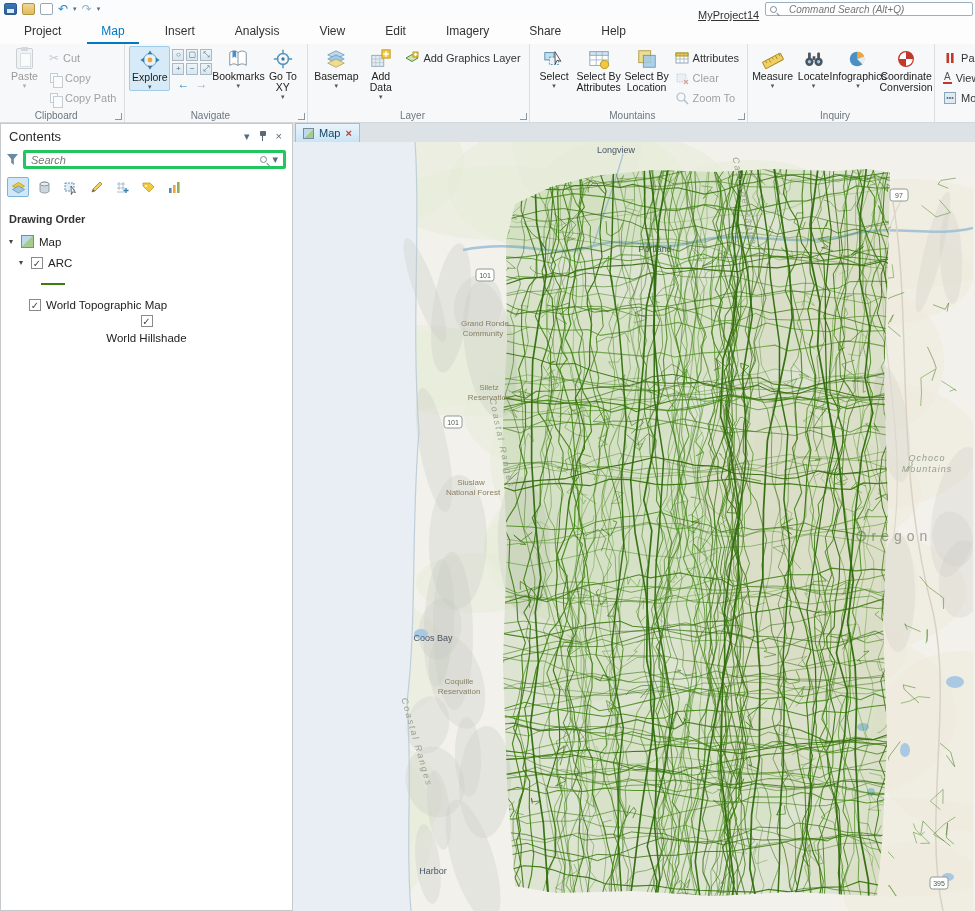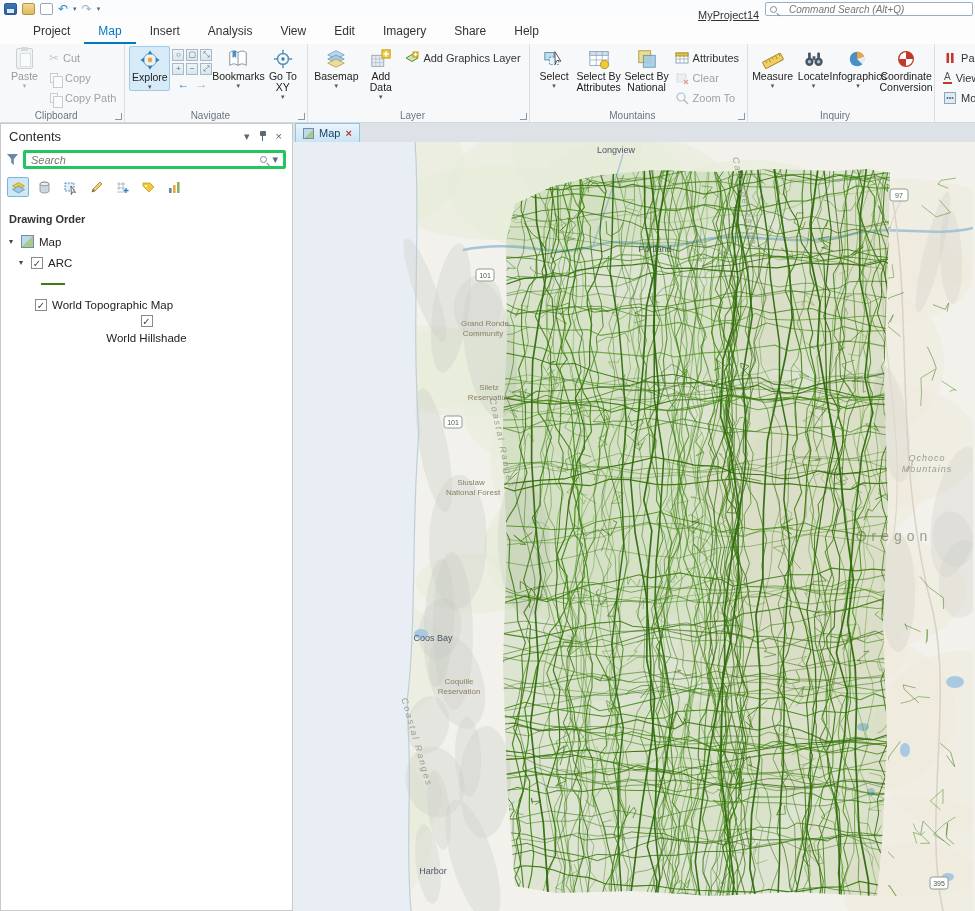--- a/index.html
+++ b/index.html
@@ -17,21 +17,21 @@
   .q-undo { color:#2e86c1; font-size:12px; line-height:12px; }
   .q-redo { color:#9ab2c4; font-size:12px; line-height:12px; }
   .q-caret { color:#5a6a78; font-size:7px; }
   .tb-title { position:absolute; left:698px; top:9px; font-size:11px; color:#333;text-decoration:underline; }
   .cmdsearch { position:absolute; right:2px; top:2px; width:208px; height:14px; border:1px solid #9ab0c0; border-radius:2px; background:#fff; display:flex; align-items:center; padding:0 4px; gap:12px; }
   .cmdsearch input { border:none; outline:none; flex:1; font-style:italic; font-size:10px; color:#7a8a99; font-family:"Liberation Sans",sans-serif; background:transparent; }
   .mag { width:7px; height:7px; border:1.4px solid #7a8a99; border-radius:50%; position:relative; flex:none; }
   .mag::after { content:""; position:absolute; width:4px; height:1.4px; background:#7a8a99; transform:rotate(45deg); left:5px; top:7px; }
 
   
-  .ribtabs { height:26px; background:#fdfdfd; display:flex; align-items:flex-end; padding-left:19px; gap:0; }
+  .ribtabs { height:26px; background:#fdfdfd; display:flex; align-items:flex-end; padding-left:10px; gap:12px; }
   .rtab { padding:5px 14px 6px; font-size:12px; color:#333; cursor:default; }
   .rtab.active { color:#0079c1; border-bottom:2px solid #0079c1; padding-bottom:4px; }
 
   
   .ribbon { height:79px; background:#f7f8f9; border-bottom:1px solid #d5d8da; display:flex; overflow:hidden; }
   .rgroup { position:relative; display:flex; align-items:flex-start; padding:2px 4px 15px; border-right:1px solid #dcdee0; }
   .glabel { position:absolute; bottom:1px; left:0; right:12px; text-align:center; font-size:10px; color:#6b7680; white-space:nowrap; }
   .launcher { position:absolute; bottom:2px; right:2px; width:7px; height:7px; border-right:1.3px solid #8a98a4; border-bottom:1.3px solid #8a98a4; }
   .bigbtn { display:flex; flex-direction:column; align-items:center; width:41px; padding:2px 0 0; font-size:10.5px; line-height:11px; text-align:center; color:#222; border-radius:2px; }
   .bigbtn svg { width:22px; height:22px; margin-bottom:1px; flex:none; }
@@ -254,21 +254,21 @@
             <path d="M2 13h20M9 4v15M15.5 4v15" stroke="#90a8ba" stroke-width=".8"></path>
             <circle cx="18" cy="18" r="4.5" fill="#f2c83c" stroke="#b8920a"></circle>
           </svg>
         <span>Select By Attributes</span>
       </div>
       <div class="bigbtn wide">
         <svg viewBox="0 0 24 24">
             <rect x="3" y="3" width="13" height="13" fill="#ecdd92" stroke="#b09a4a"></rect>
             <rect x="8" y="8" width="13" height="13" fill="#9fcbe8" stroke="#5b8aa8" opacity=".85"></rect>
           </svg>
-        <span>Select By National</span>
+        <span>Select By Location</span>
       </div>
       <div class="smallcol">
         <div class="smallbtn">
           <span class="sico">
             <svg viewBox="0 0 14 14">
                 <rect x="1" y="2" width="12" height="10" fill="#fff" stroke="#90a8ba"></rect>
                 <rect x="1" y="2" width="12" height="3" fill="#f2c83c" stroke="#b8920a"></rect>
                 <path d="M1 8h12M5 2v10M9 2v10" stroke="#90a8ba" stroke-width=".7"></path>
               </svg>
           </span>
@@ -442,21 +442,21 @@
         <span>Map</span>
       </div>
       <div class="trow" style="padding-left:15px;">
         <span class="exp">▾</span>
         <span class="cb checked"></span>
         <span>ARC</span>
       </div>
       <div class="trow" style="padding-left:40px;">
         <span class="swatch"></span>
       </div>
-      <div class="trow" style="padding-left:28px;margin-left:6px;">
+      <div class="trow" style="padding-left:28px;">
         <span class="cb checked"></span>
         <span>World Topographic Map</span>
       </div>
       <div class="trow" style="flex-direction:column;">
         <span class="cb checked"></span>
         <span>World Hillshade</span>
       </div>
     </div>
 
     <div class="maparea">

